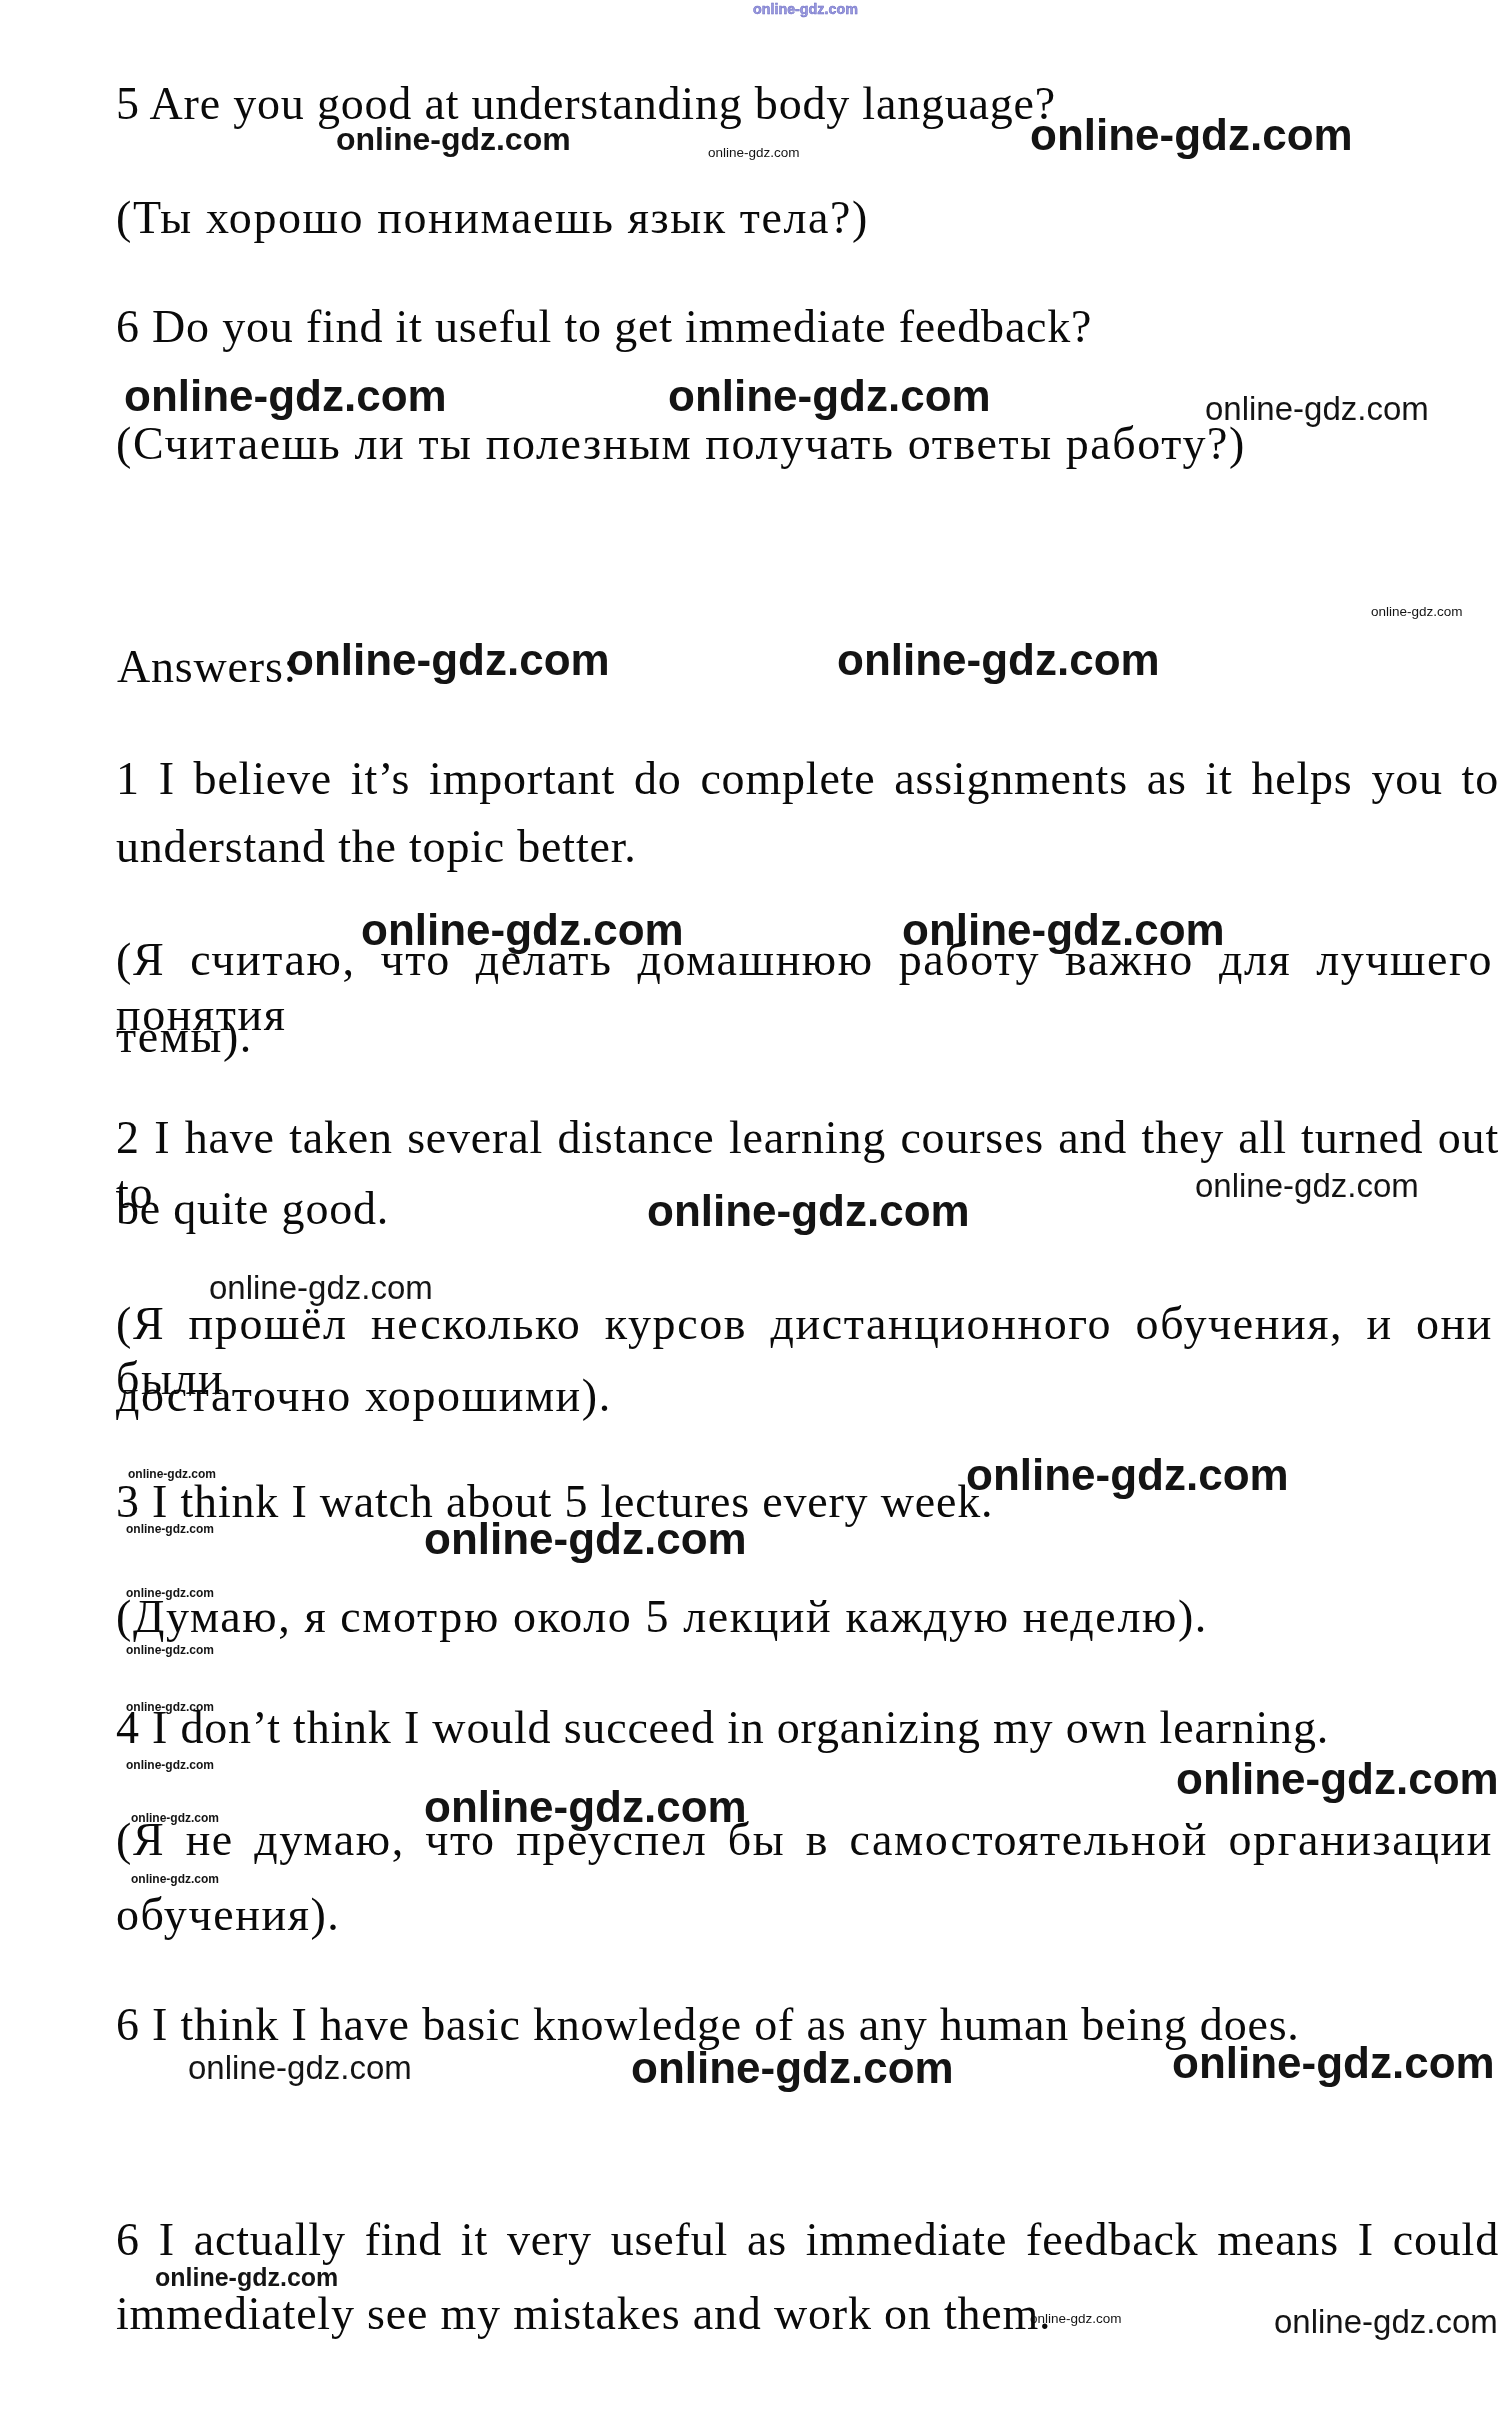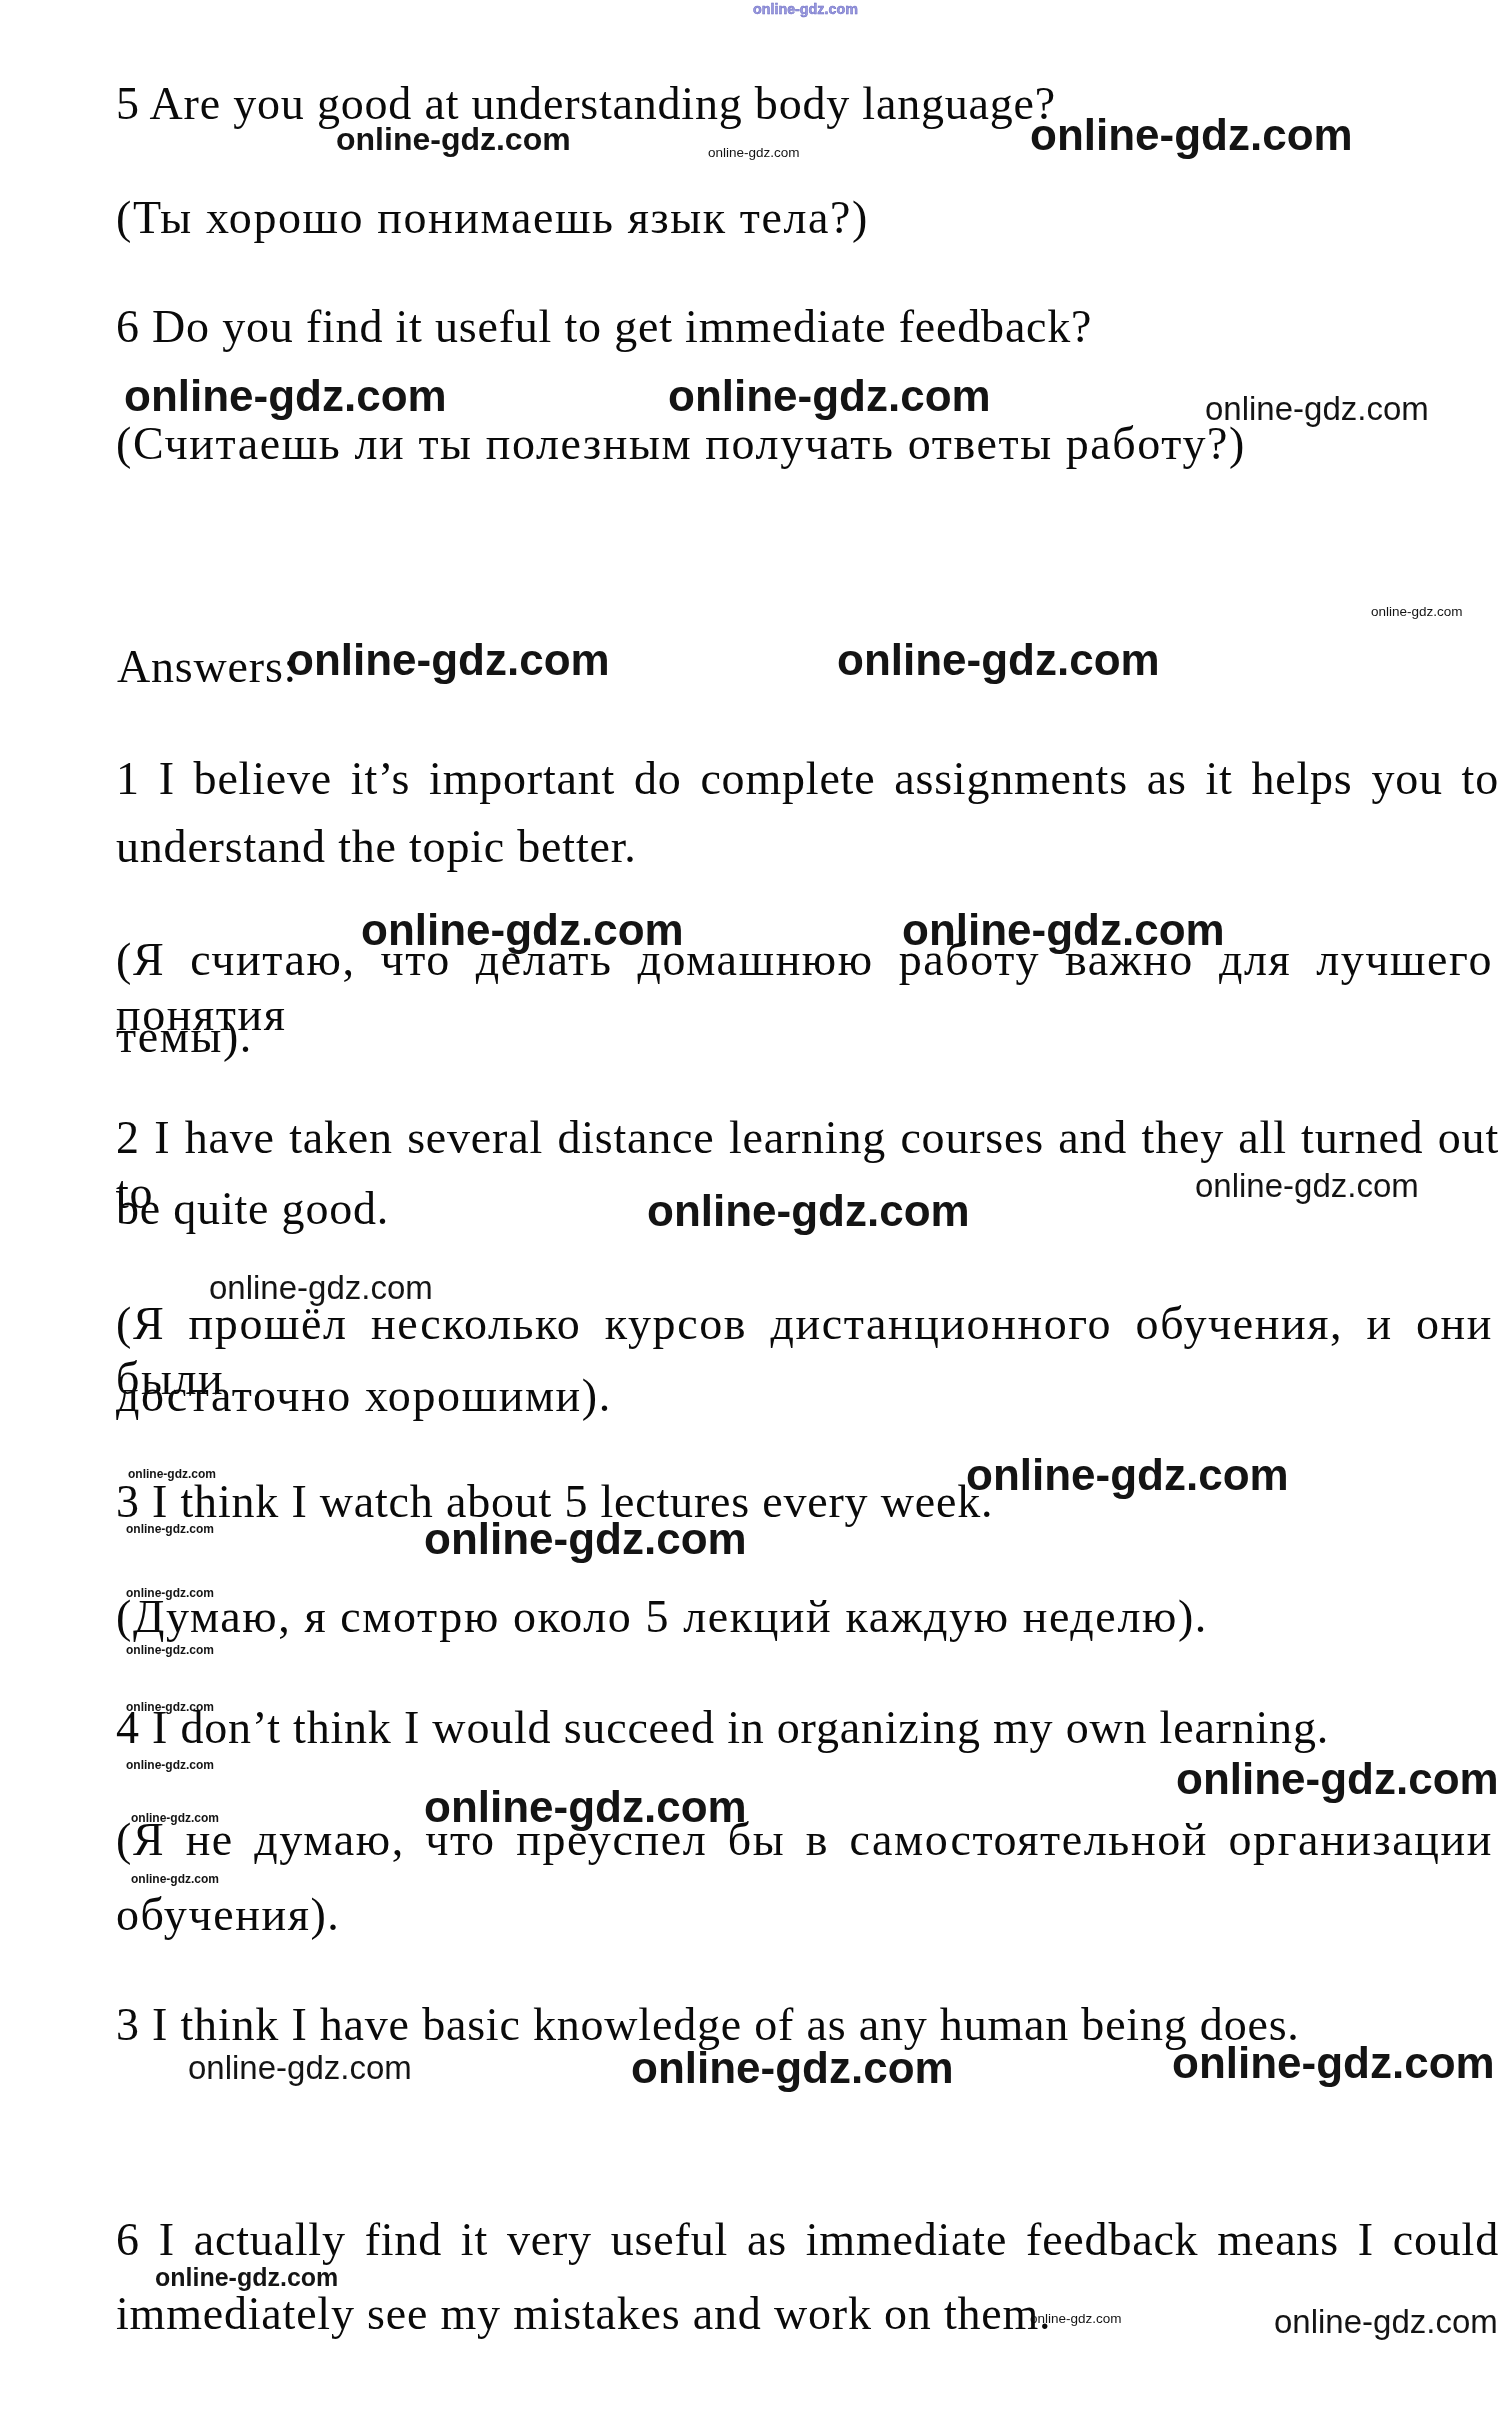--- a/index.html
+++ b/index.html
@@ -114,19 +114,19 @@
   <div class="ln" style="left:68px;top:1181px">be quite good.</div>
   <div class="ln ru" style="left:68px;top:1368px">достаточно хорошими).</div>
 
   <div class="ln" style="left:68px;top:1474px">3 I think I watch about 5 lectures every week.</div>
   <div class="ln ru" style="left:68px;top:1589px">(Думаю, я смотрю около 5 лекций каждую неделю).</div>
 
   <div class="ln" style="left:68px;top:1700px">4 I don’t think I would succeed in organizing my own learning.</div>
   <div class="ln ru just-ru" style="left:68px;top:1812px">(Я не думаю, что преуспел бы в самостоятельной организации</div>
   <div class="ln ru" style="left:68px;top:1887px">обучения).</div>
 
-  <div class="ln" style="left:68px;top:1997px">3 I think I have basic knowledge of as any human being does.</div>
+  <div class="ln" style="left:68px;top:1997px">6 I think I have basic knowledge of as any human being does.</div>
 
   <div class="ln just" style="left:68px;top:2212px">6 I actually find it very useful as immediate feedback means I could</div>
   <div class="ln" style="left:68px;top:2286px">immediately see my mistakes and work on them.</div>
 
 </div>
 
 
 </body></html>

